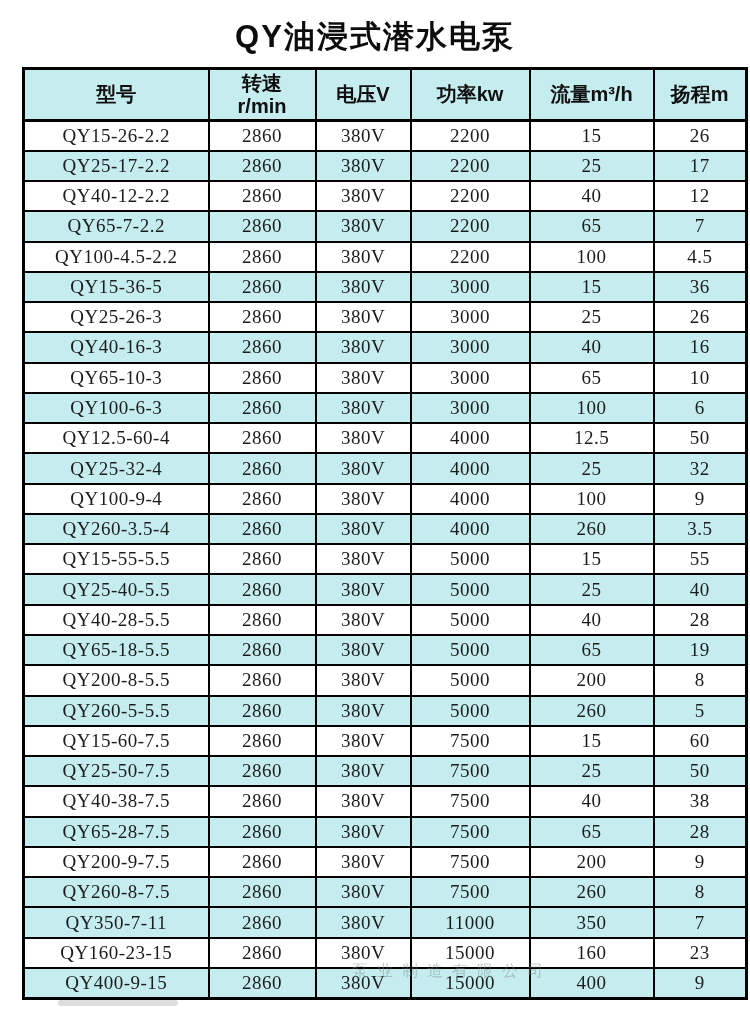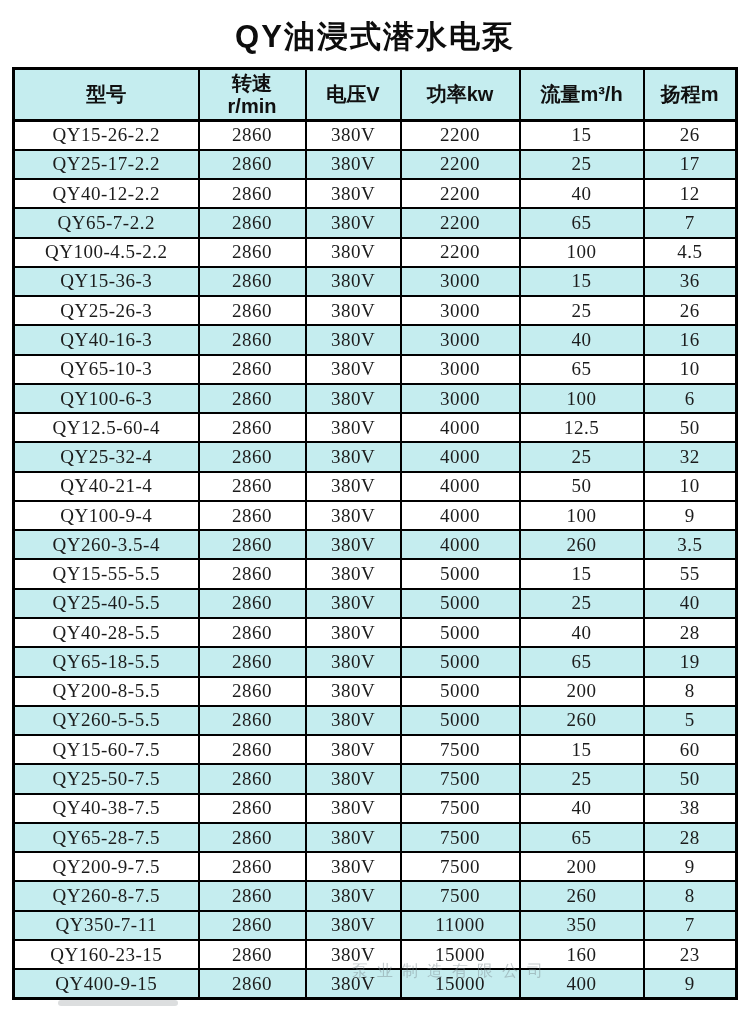--- a/index.html
+++ b/index.html
@@ -20,21 +20,21 @@
     text-align: center;
     font-family: "Liberation Sans", sans-serif;
     font-weight: bold;
     font-size: 31px;
     letter-spacing: 2px;
     color: #0d0d0d;
   }
   table.spec-table {
     position: absolute;
     top: 67px;
-    left: 12px;
+    left: 22px;
     width: 723px;
     height: 933px;
     border-collapse: collapse;
     table-layout: fixed;
     border: 3px solid #000;
     background: #ffffff;
   }
   .spec-table th, .spec-table td {
     border: 2px solid #000;
     text-align: center;
@@ -147,21 +147,21 @@
         </tr>
         <tr>
           <td>QY100-4.5-2.2</td>
           <td>2860</td>
           <td>380V</td>
           <td>2200</td>
           <td>100</td>
           <td>4.5</td>
         </tr>
         <tr class="alt">
-          <td>QY15-36-3</td>
+          <td>QY15-36-5</td>
           <td>2860</td>
           <td>380V</td>
           <td>3000</td>
           <td>15</td>
           <td>36</td>
         </tr>
         <tr>
           <td>QY25-26-3</td>
           <td>2860</td>
           <td>380V</td>
@@ -203,28 +203,20 @@
         </tr>
         <tr class="alt">
           <td>QY25-32-4</td>
           <td>2860</td>
           <td>380V</td>
           <td>4000</td>
           <td>25</td>
           <td>32</td>
         </tr>
         <tr>
-          <td>QY40-21-4</td>
-          <td>2860</td>
-          <td>380V</td>
-          <td>4000</td>
-          <td>50</td>
-          <td>10</td>
-        </tr>
-        <tr>
           <td>QY100-9-4</td>
           <td>2860</td>
           <td>380V</td>
           <td>4000</td>
           <td>100</td>
           <td>9</td>
         </tr>
         <tr class="alt">
           <td>QY260-3.5-4</td>
           <td>2860</td>

